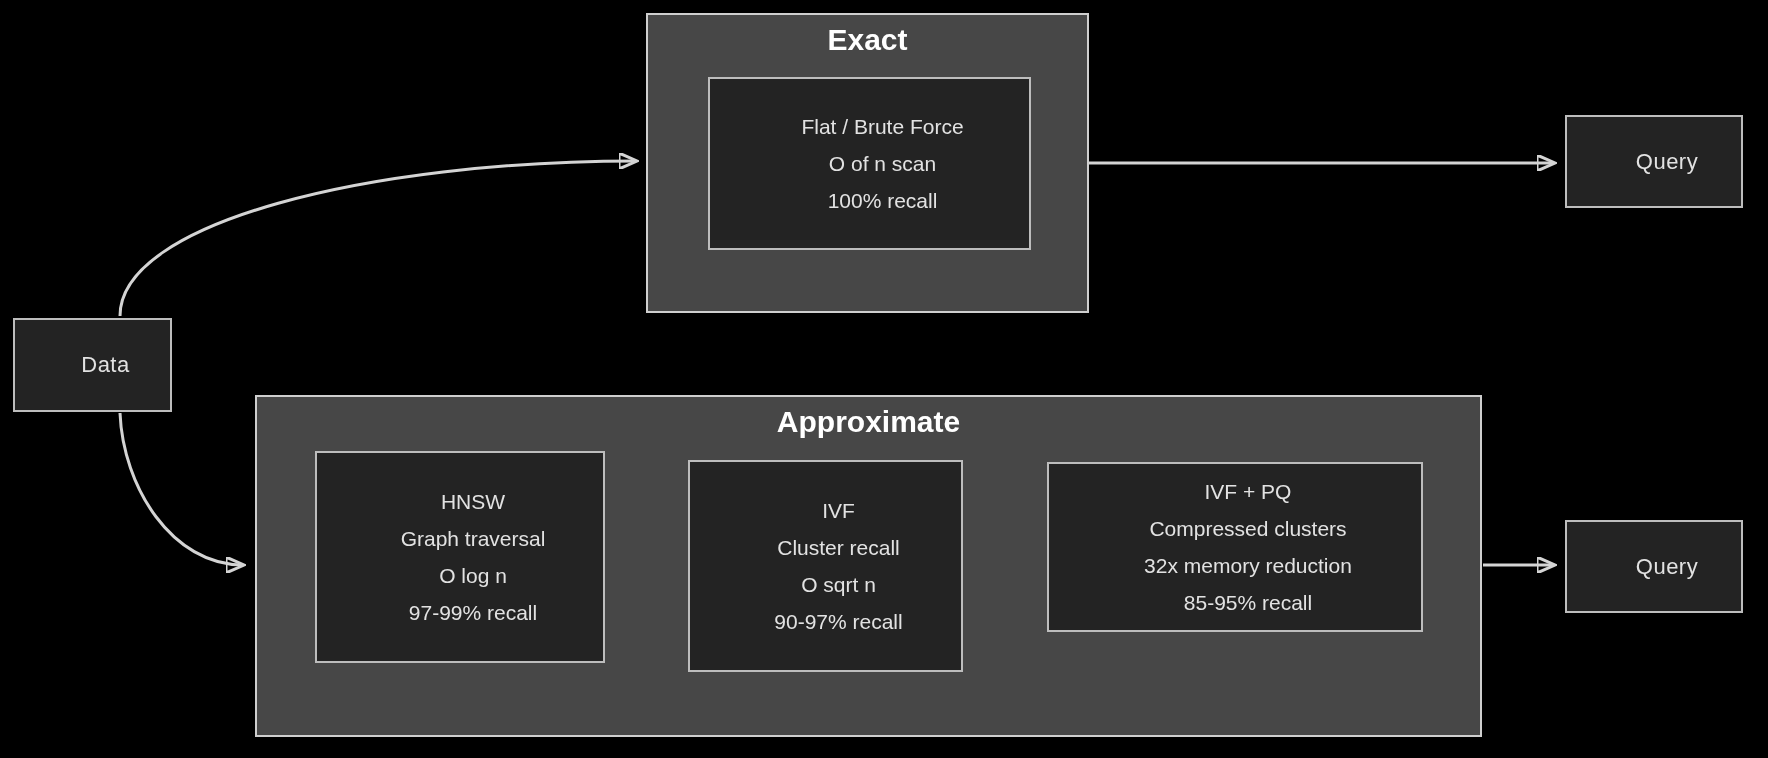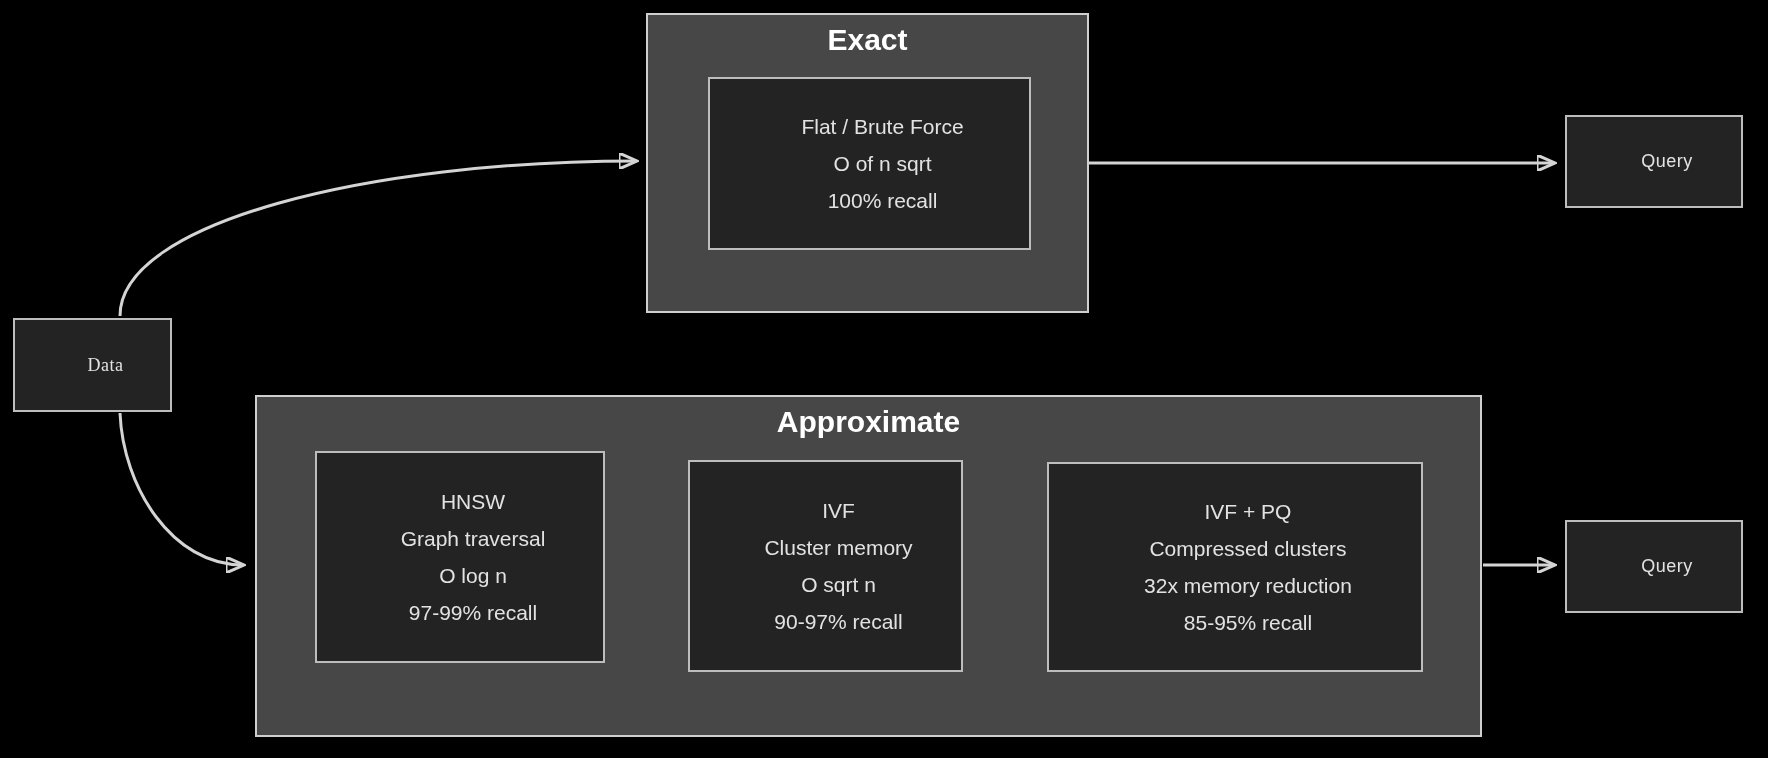--- a/index.html
+++ b/index.html
@@ -27,21 +27,21 @@
     background:var(--node-fill);
     border:2px solid var(--node-border);
     color:var(--text);
     display:flex;flex-direction:column;
     align-items:center;justify-content:center;
     text-align:center;
     box-sizing:border-box;
     padding-left:26px;
   }
   .node .line{font-size:21px;line-height:37px;white-space:nowrap;}
-  .label-node span{font-size:18px;letter-spacing:0.5px;}
+  .label-node span{font-size:22px;letter-spacing:0.5px;}
   .container{
     position:absolute;
     background:var(--container-fill);
     border:2px solid var(--container-border);
     box-sizing:border-box;
   }
   .container-title{
     position:absolute;left:0;right:0;top:8px;
     text-align:center;
     color:var(--title);
@@ -58,51 +58,51 @@
       <marker id="arrow" markerUnits="userSpaceOnUse" markerWidth="20" markerHeight="16" refX="17" refY="8" orient="auto">
         <path d="M0,0 L18,8 L0,16 Z" fill="#d4d4d4" stroke="none"></path>
       </marker>
     </defs>
     <path d="M 120 316 C 120 222, 370 161, 636 161" marker-end="url(#arrow)"></path>
     <path d="M 1089 163 L 1554 163" marker-end="url(#arrow)"></path>
     <path d="M 120 413 C 123 487, 172 565, 243 565" marker-end="url(#arrow)"></path>
     <path d="M 1483 565 L 1554 565" marker-end="url(#arrow)"></path>
   </svg>
 
-  <div class="node label-node" style="left:13px;top:318px;width:159px;height:94px;font-family:Liberation Serif, serif;">
+  <div class="node label-node" style="left:13px;top:318px;width:159px;height:94px;">
     <span>Data</span>
   </div>
 
   <div class="container" style="left:646px;top:13px;width:443px;height:300px;">
     <div class="container-title">Exact</div>
     <div class="node" style="left:60px;top:62px;width:323px;height:173px;">
       <div class="line">Flat / Brute Force</div>
-      <div class="line">O of n sqrt</div>
+      <div class="line">O of n scan</div>
       <div class="line">100% recall</div>
     </div>
   </div>
 
   <div class="container" style="left:255px;top:395px;width:1227px;height:342px;">
     <div class="container-title">Approximate</div>
 
     <div class="node" style="left:58px;top:54px;width:290px;height:212px;">
       <div class="line">HNSW</div>
       <div class="line">Graph traversal</div>
       <div class="line">O log n</div>
       <div class="line">97-99% recall</div>
     </div>
 
     <div class="node" style="left:431px;top:63px;width:275px;height:212px;">
       <div class="line">IVF</div>
-      <div class="line">Cluster memory</div>
+      <div class="line">Cluster recall</div>
       <div class="line">O sqrt n</div>
       <div class="line">90-97% recall</div>
     </div>
 
-    <div class="node" style="left:790px;top:65px;width:376px;height:210px;">
+    <div class="node" style="left:790px;top:65px;width:376px;height:170px;">
       <div class="line">IVF + PQ</div>
       <div class="line">Compressed clusters</div>
       <div class="line">32x memory reduction</div>
       <div class="line">85-95% recall</div>
     </div>
   </div>
 
   <div class="node label-node" style="left:1565px;top:115px;width:178px;height:93px;">
     <span>Query</span>
   </div>

